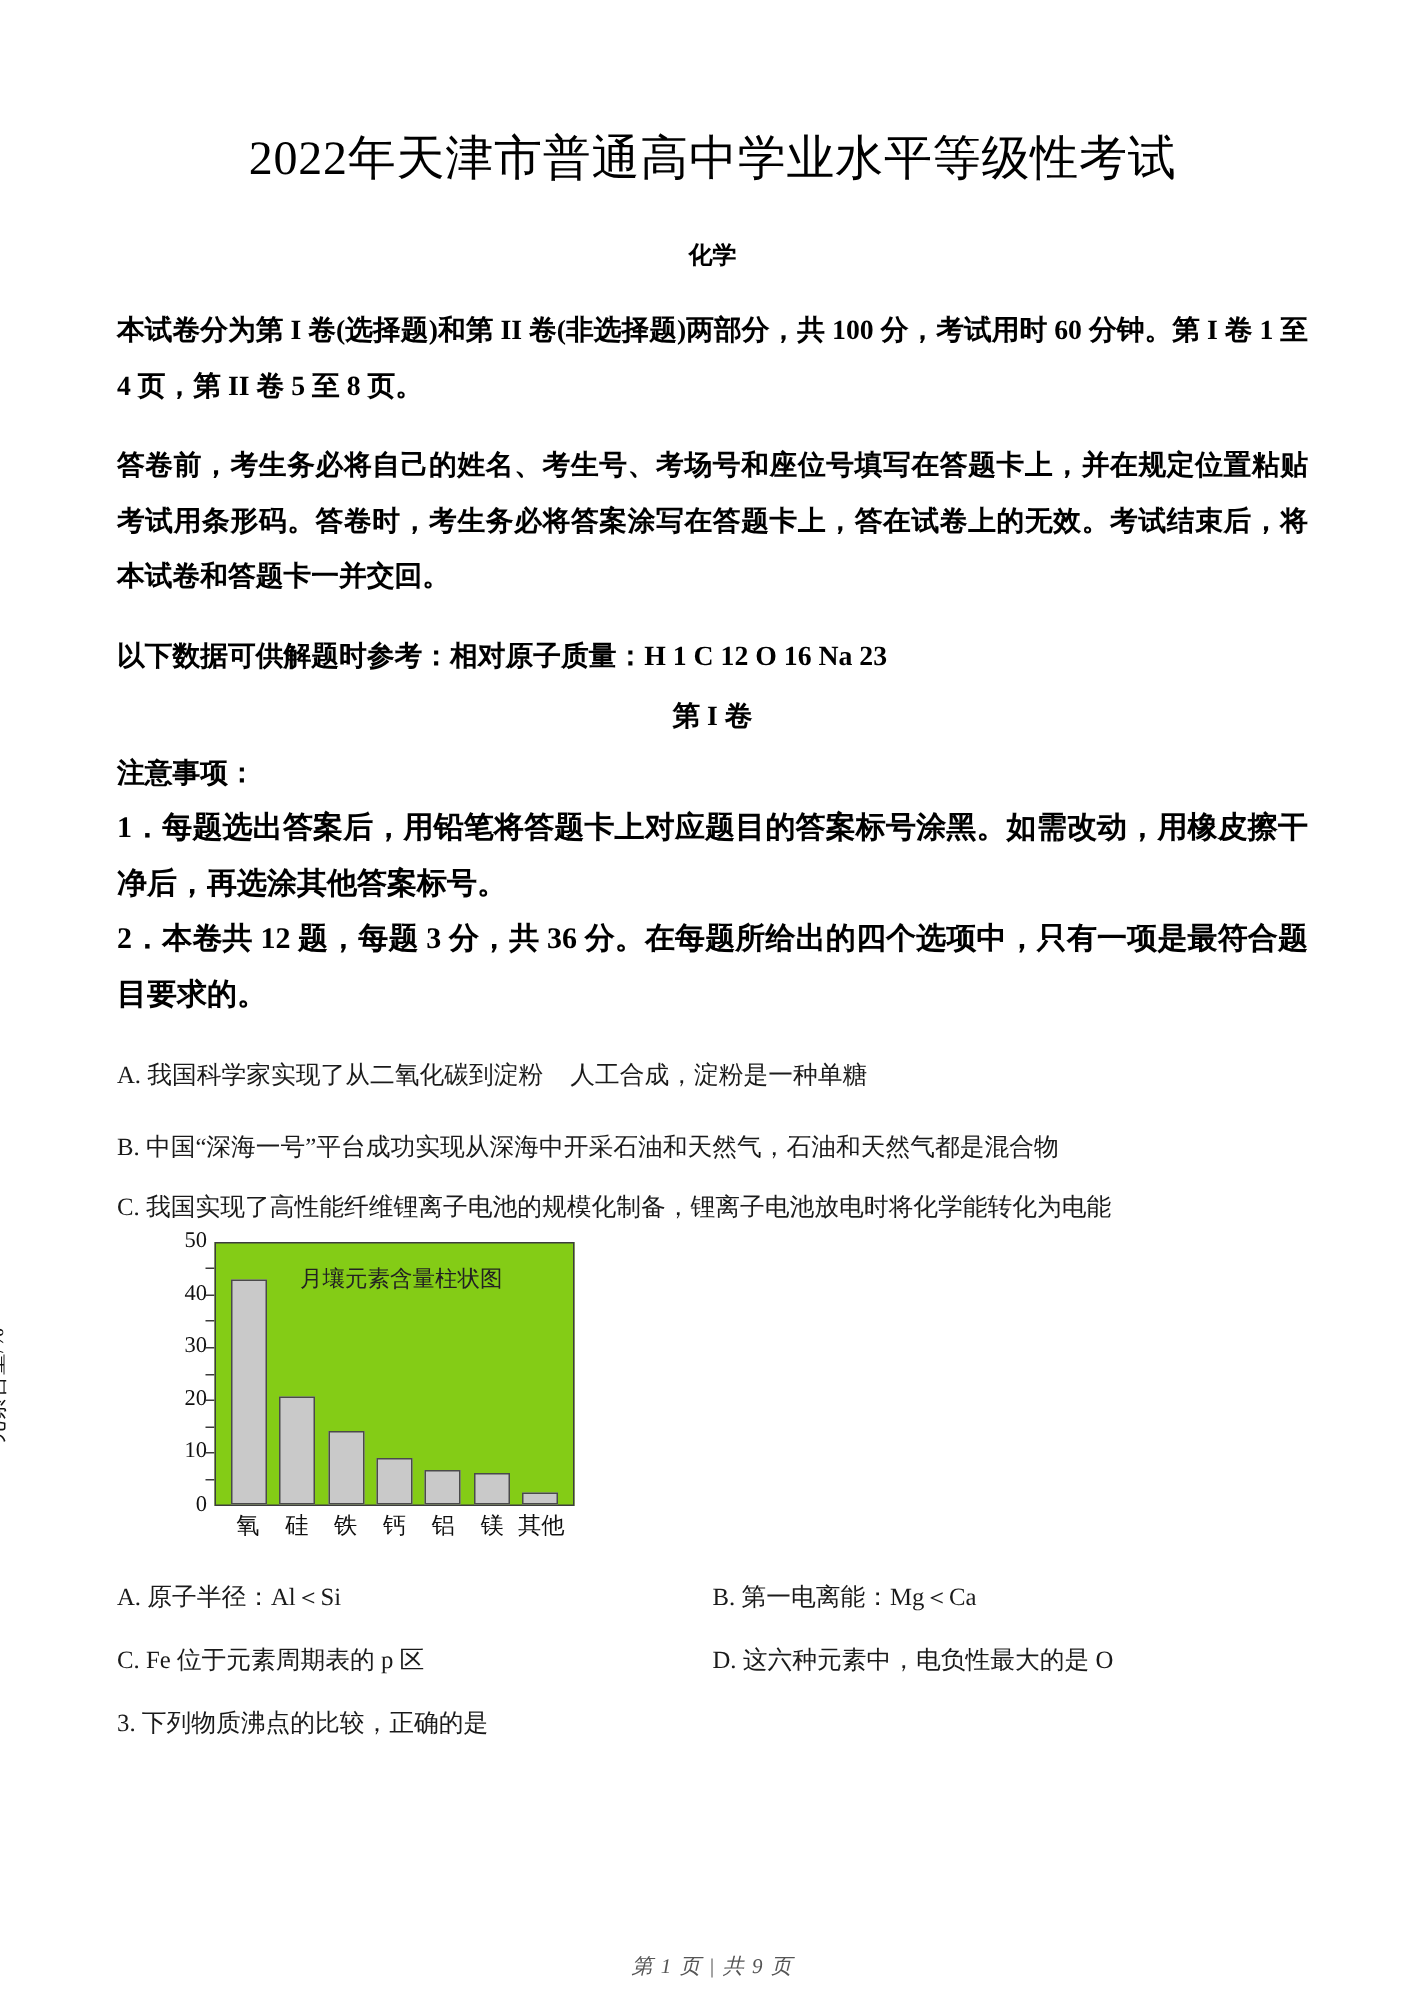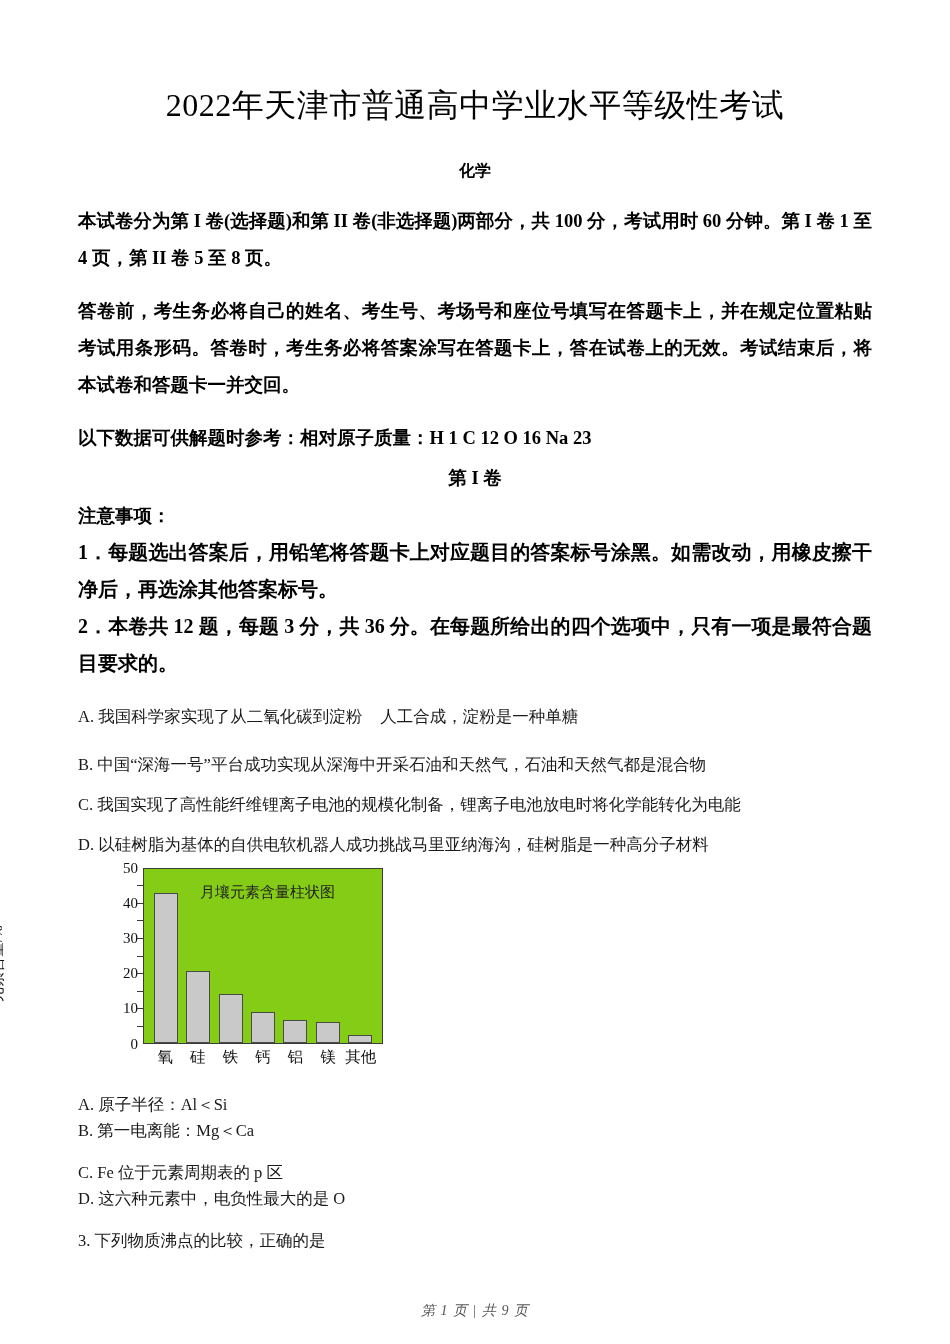--- a/index.html
+++ b/index.html
@@ -91,21 +91,20 @@
     margin-top: 22px;
     color: #1a1a1a;
   }
   .q-option.close { margin-top: 14px; }
 
   .opt-row {
     display: flex;
     margin-top: 16px;
     font-size: 16.5px;
     color: #1a1a1a;
-    flex-direction: column;
   }
   .opt-row .col {
     width: 50%;
     line-height: 26px;
   }
 
   .gapfill { display: inline-block; width: 18px; }
 
   
   .chart-wrap {
@@ -246,21 +245,20 @@
 
     <div class="notice-head">注意事项：</div>
     <div class="notice-item">1．每题选出答案后，用铅笔将答题卡上对应题目的答案标号涂黑。如需改动，用橡皮擦干净后，再选涂其他答案标号。</div>
     <div class="notice-item">2．本卷共 12 题，每题 3 分，共 36 分。在每题所给出的四个选项中，只有一项是最符合题目要求的。</div>
 
     <div class="q-option">
       <span>A. 我国科学家实现了从二氧化碳到淀粉</span><span class="gapfill"></span><span>人工合成，淀粉是一种单糖</span>
     </div>
     <div class="q-option">B. 中国“深海一号”平台成功实现从深海中开采石油和天然气，石油和天然气都是混合物</div>
     <div class="q-option close">C. 我国实现了高性能纤维锂离子电池的规模化制备，锂离子电池放电时将化学能转化为电能</div>
-    <div class="q-option close">D. 以硅树脂为基体的自供电软机器人成功挑战马里亚纳海沟，硅树脂是一种高分子材料</div>
 
 
     <div class="chart-wrap">
       <div class="y-axis-title">元素含量/%</div>
 
       <div class="ticks">
         <span style="top:4px">50</span>
         <span style="top:39.2px">40</span>
         <span style="top:74.4px">30</span>
         <span style="top:109.6px">20</span>

